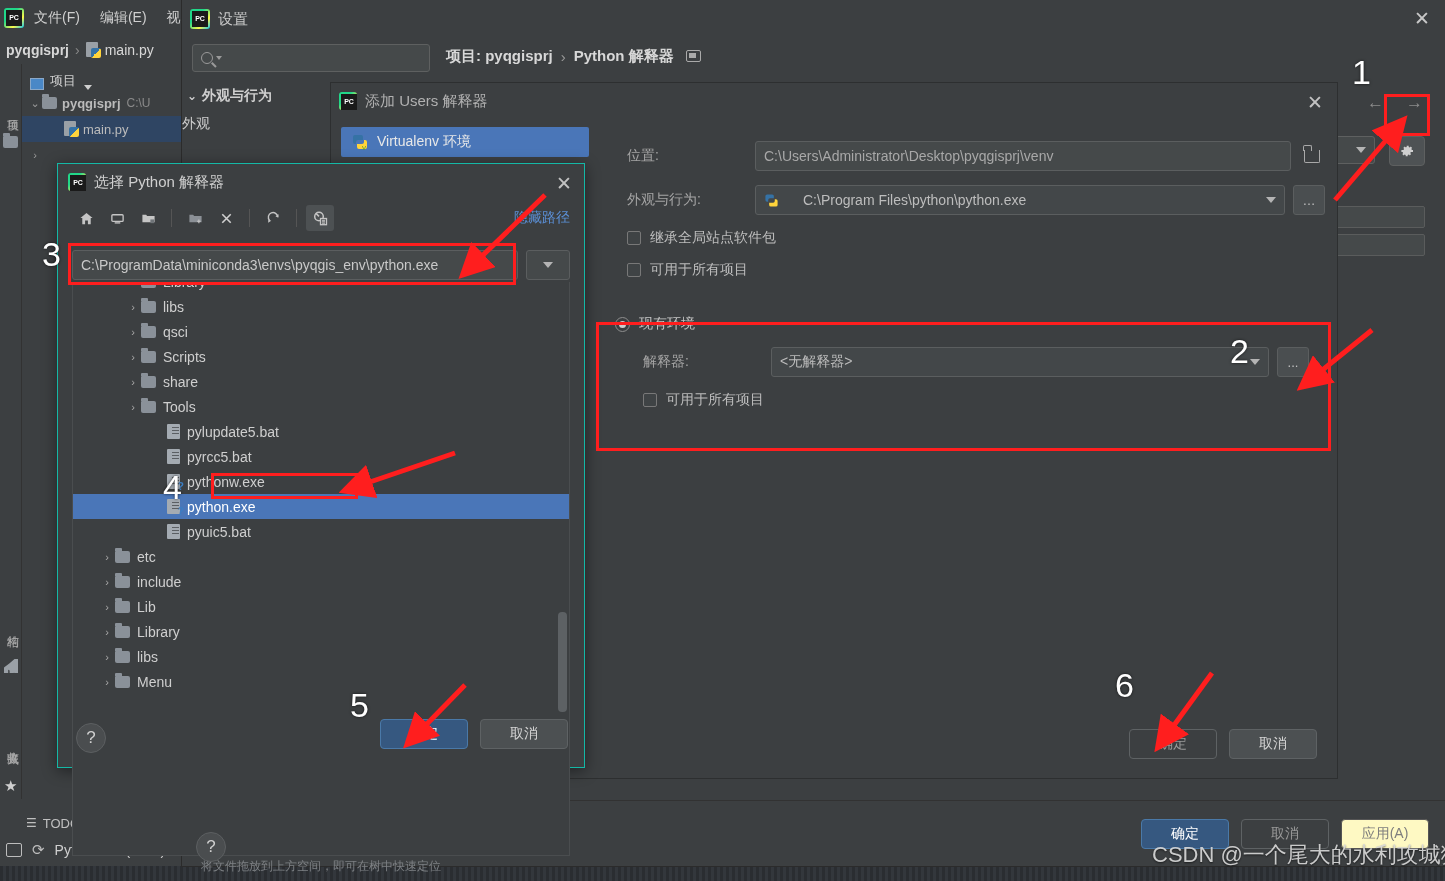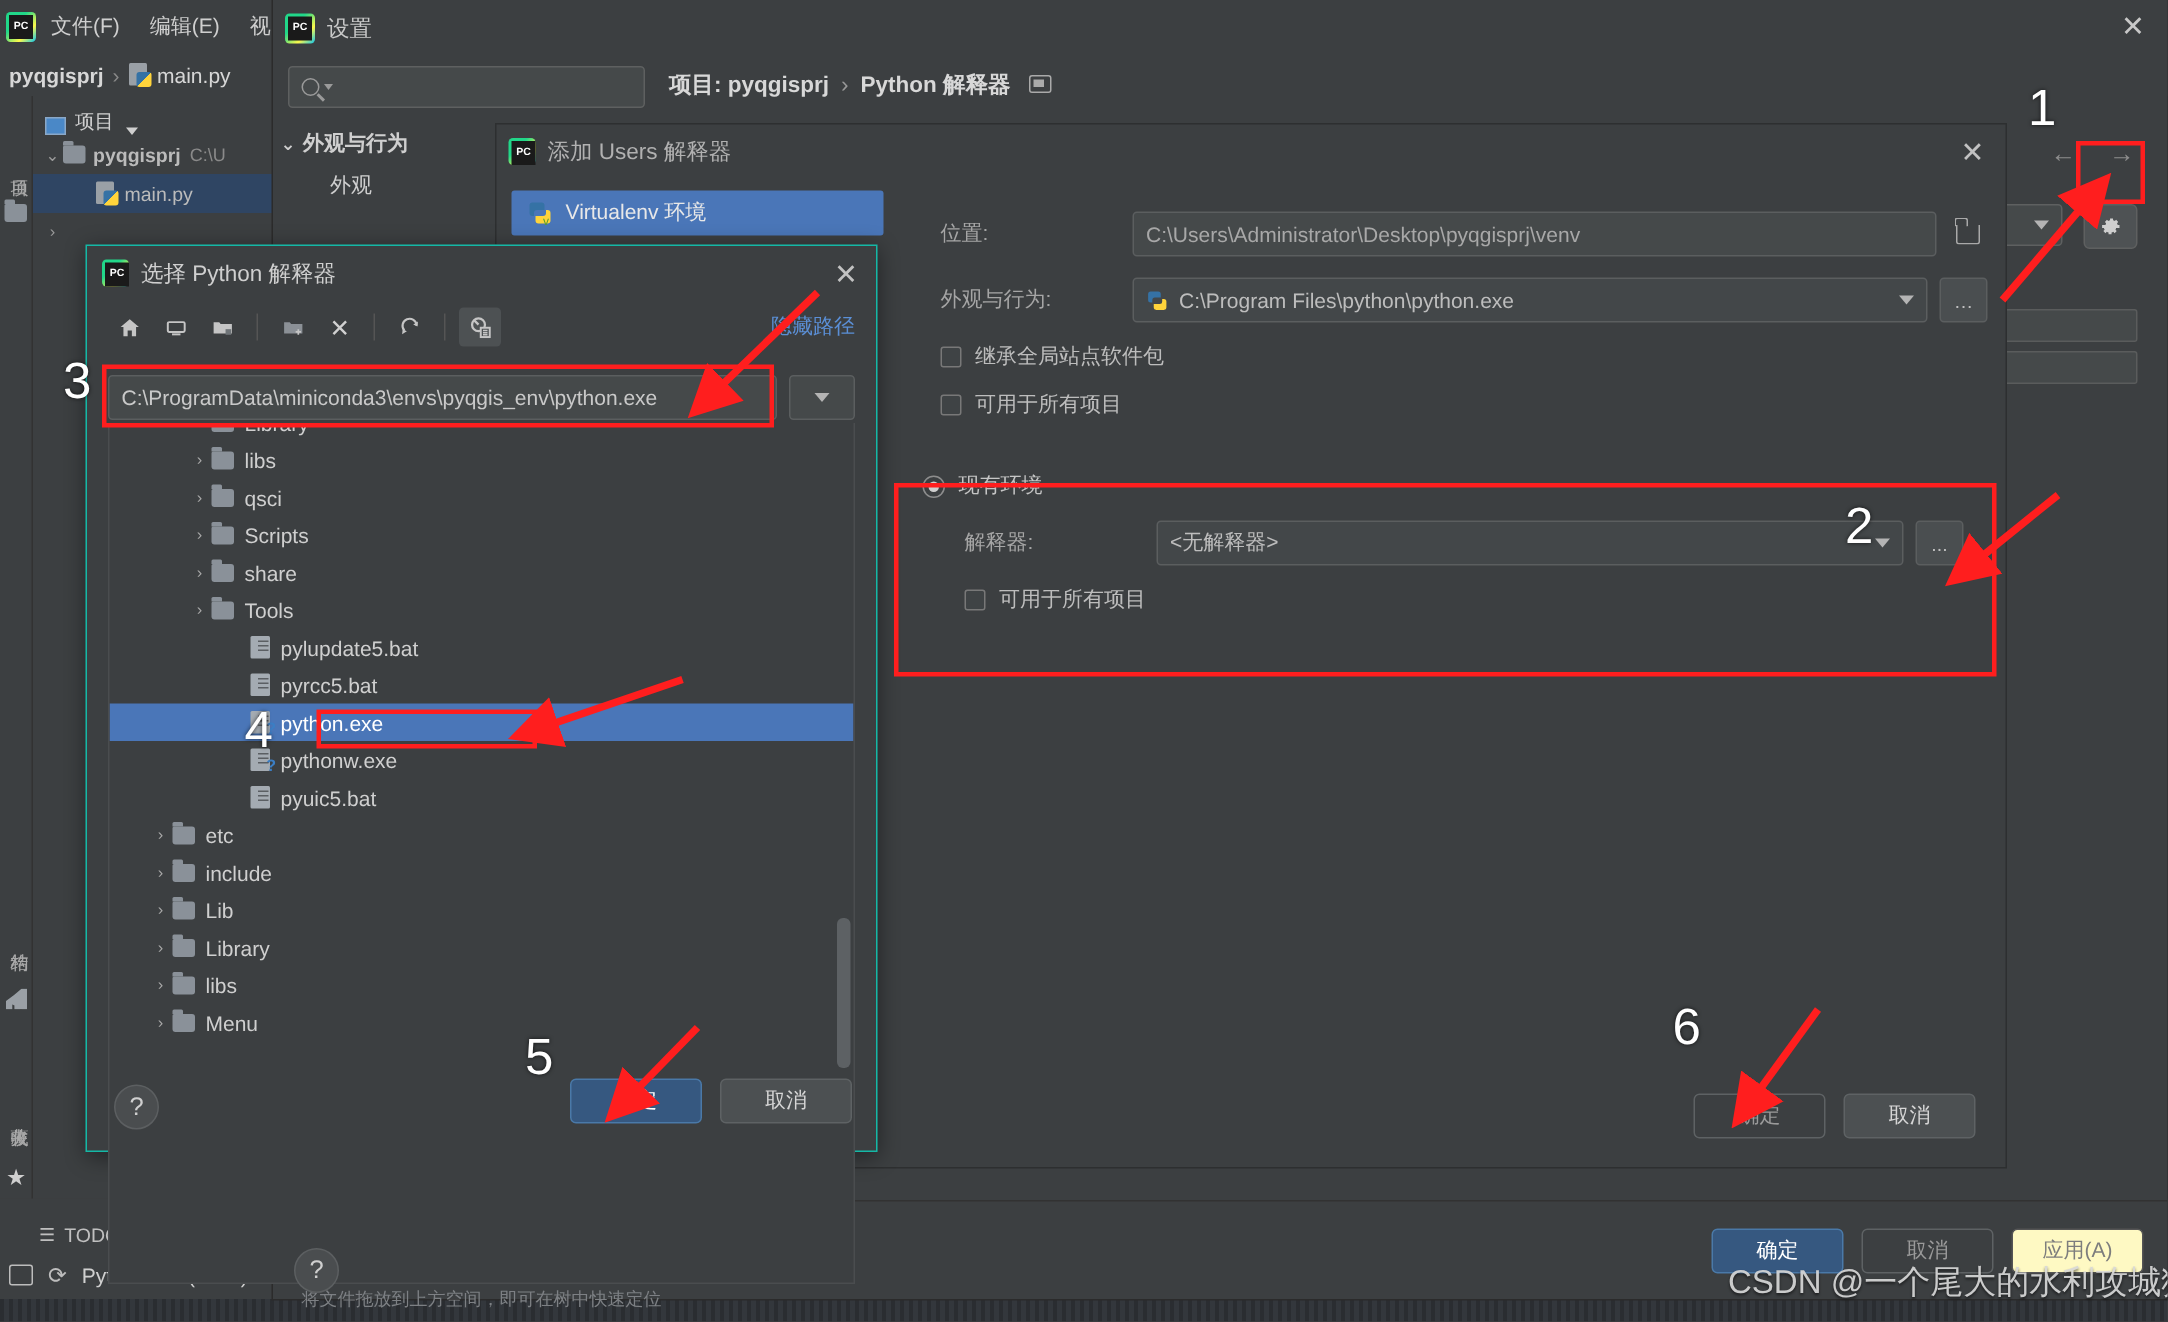--- a/index.html
+++ b/index.html
@@ -435,21 +435,21 @@
         <span class="magnifier"></span>
         <span class="mini-caret"></span>
       </div>
     </div>
 
     <div class="settings-tree">
       <div class="st-row bold">
         <span class="arrow">⌄</span>
         <span>外观与行为</span>
       </div>
-      <div class="st-row" style="padding-left:38px">
+      <div class="st-row" style="">
         <span>外观</span>
       </div>
     </div>
 
     <div class="settings-right">
       <div class="sr-crumb">
         <span>项目: pyqgisprj</span>
         <span class="sep">›</span>
         <span>Python 解释器</span>
         <span class="mini-win-ic"></span>
@@ -509,21 +509,21 @@
           <span class="field-label">位置:</span>
           <span class="text-input disabled">C:\Users\Administrator\Desktop\pyqgisprj\venv</span>
           <span class="sq-btn" style="background:transparent;border:none;width:26px">
             <span class="folder-open-ic"></span>
           </span>
         </div>
 
         <div class="field-row">
           <span class="field-label">外观与行为:</span>
           <span class="combo-input">
-            <span style="display:flex;align-items:center;gap:7px">
+            <span style="display:flex;align-items:center;gap:24px">
               <span style="width:15px;height:15px;display:inline-block">
                 <svg viewBox="0 0 16 16" width="15" height="15">
                   <path fill="#3572A5" d="M4.5 1.5h4.2a1.8 1.8 0 011.8 1.8v2.4H6.3a1.8 1.8 0 00-1.8 1.8v1.8H3.3a1.8 1.8 0 01-1.8-1.8V3.3a1.8 1.8 0 011.8-1.8z"></path>
                   <path fill="#FFD43B" d="M11.5 14.5H7.3a1.8 1.8 0 01-1.8-1.8v-2.4h4.2a1.8 1.8 0 001.8-1.8V6.7h1.2a1.8 1.8 0 011.8 1.8v4.2a1.8 1.8 0 01-1.8 1.8z"></path>
                 </svg>
               </span>
               <span>C:\Program Files\python\python.exe</span>
             </span>
             <span class="tri-down"></span>
           </span>
@@ -672,31 +672,31 @@
             <span class="tree-chev"></span>
             <span class="tfile"></span>
             <span>pylupdate5.bat</span>
           </div>
           <div class="tree-row">
             <span style="width: 78px; flex: 0 0 auto;"></span>
             <span class="tree-chev"></span>
             <span class="tfile"></span>
             <span>pyrcc5.bat</span>
           </div>
+          <div class="tree-row">
+            <span style="width: 78px; flex: 0 0 auto;"></span>
+            <span class="tree-chev"></span>
+            <span class="tfile q"></span>
+            <span>pythonw.exe</span>
+          </div>
           <div class="tree-row sel">
             <span style="width: 78px; flex: 0 0 auto;"></span>
             <span class="tree-chev"></span>
             <span class="tfile q"></span>
             <span>python.exe</span>
-          </div>
-          <div class="tree-row">
-            <span style="width: 78px; flex: 0 0 auto;"></span>
-            <span class="tree-chev"></span>
-            <span class="tfile q"></span>
-            <span>pythonw.exe</span>
           </div>
           <div class="tree-row">
             <span style="width: 78px; flex: 0 0 auto;"></span>
             <span class="tree-chev"></span>
             <span class="tfile"></span>
             <span>pyuic5.bat</span>
           </div>
           <div class="tree-row">
             <span style="width: 26px; flex: 0 0 auto;"></span>
             <span class="tree-chev">›</span>

